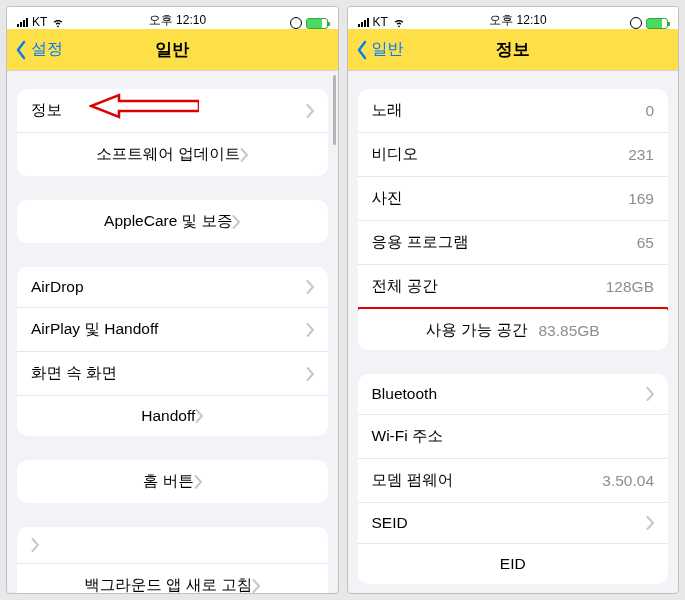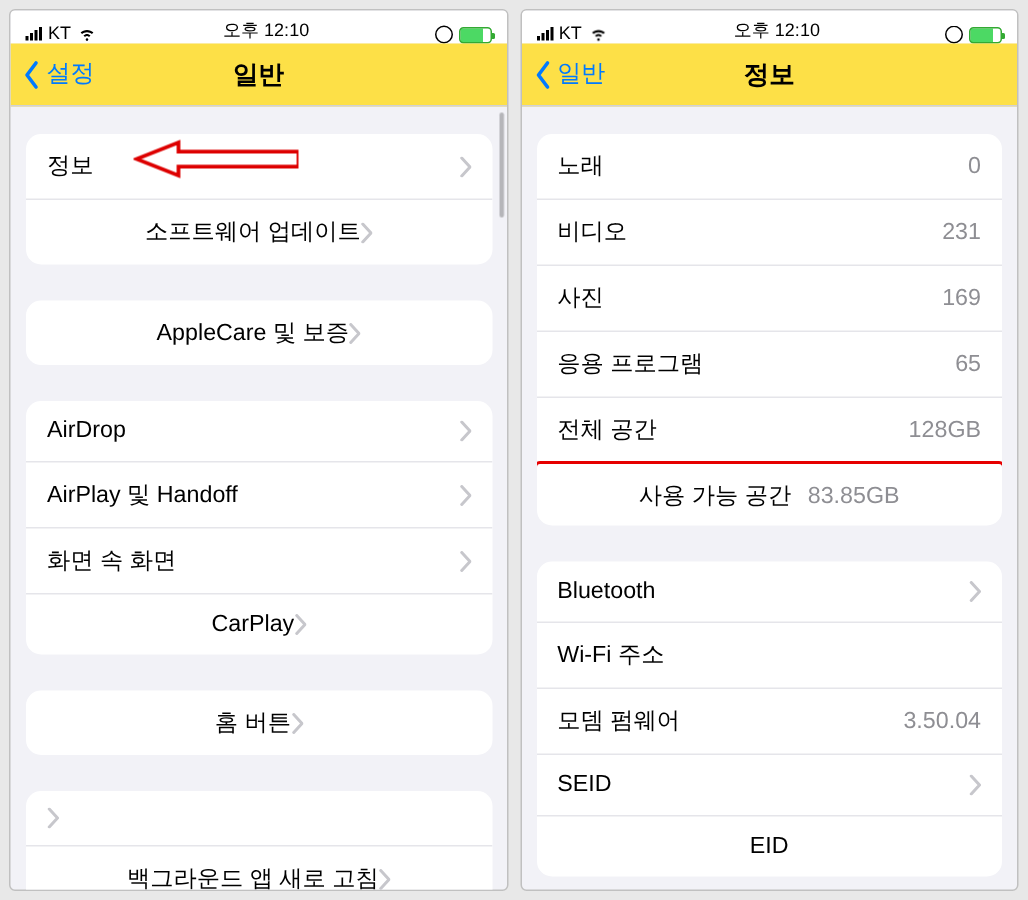--- a/index.html
+++ b/index.html
@@ -260,21 +260,21 @@
           <span class="row-label">화면 속 화면</span>
           <span class="row-value">
             <span class="chevron">
               <svg viewBox="0 0 8 14">
                 <path fill="none" stroke="#c7c7cc" stroke-width="2" stroke-linecap="round" stroke-linejoin="round" d="M1.5 1 7 7l-5.5 6"></path>
               </svg>
             </span>
           </span>
         </div>
         <div class="row">
-          <span class="row-label">CarPlay</span>
+          <span class="row-label">Handoff</span>
           <span class="row-value">
             <span class="chevron">
               <svg viewBox="0 0 8 14">
                 <path fill="none" stroke="#c7c7cc" stroke-width="2" stroke-linecap="round" stroke-linejoin="round" d="M1.5 1 7 7l-5.5 6"></path>
               </svg>
             </span>
           </span>
         </div>
       </div>
       <div class="group">

